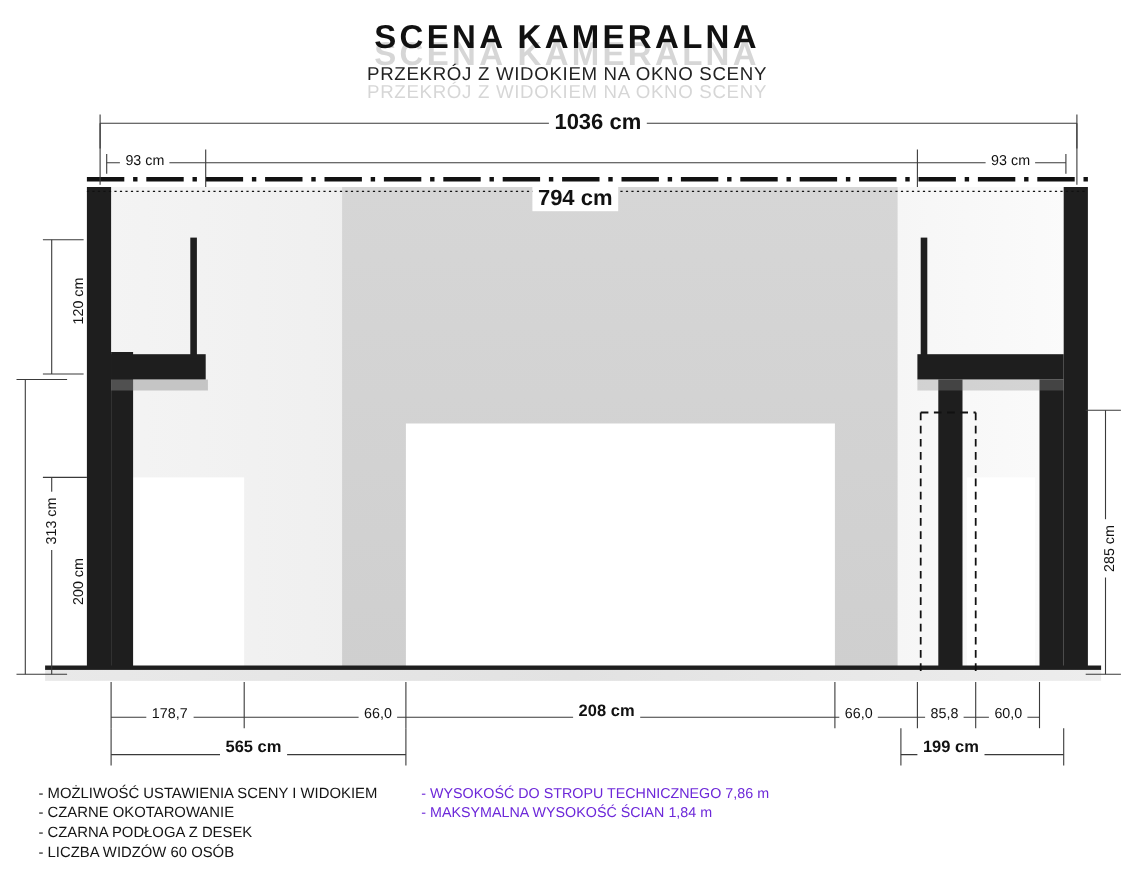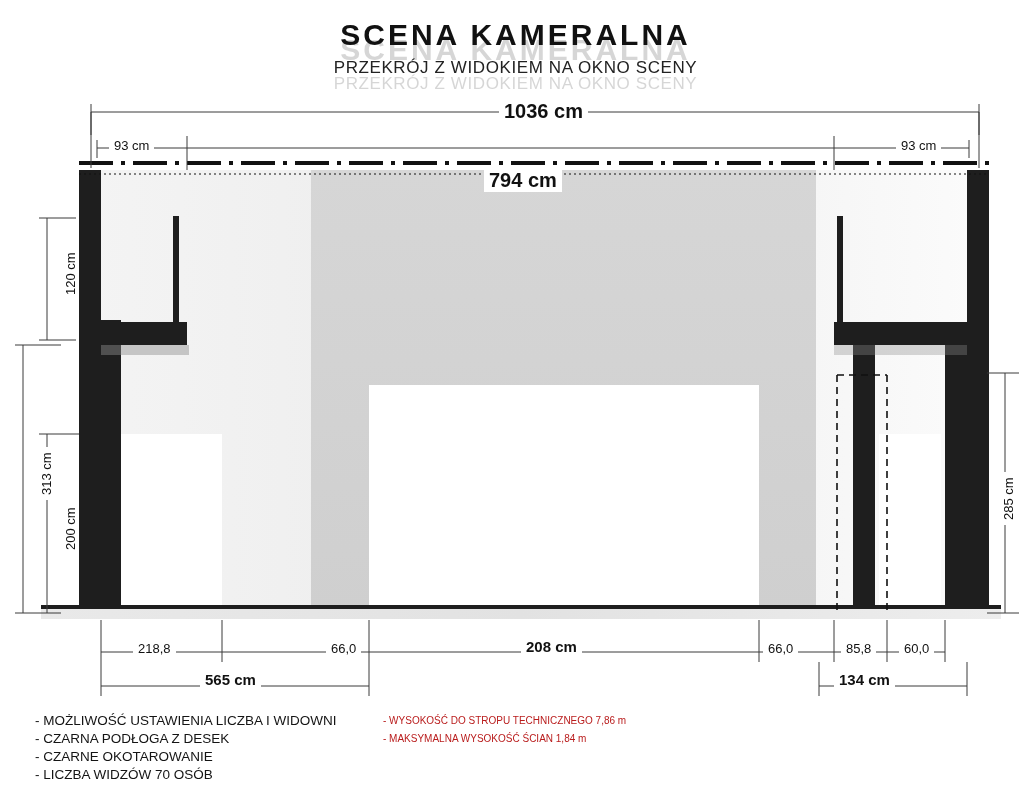--- a/index.html
+++ b/index.html
@@ -83,23 +83,23 @@
     left: 34px;
     top: 712px;
     font-size: 13.5px;
     line-height: 18px;
     color: #141414;
   }
   .notes-col2 {
     position: absolute;
     left: 382px;
     top: 712px;
-    font-size: 10px;
+    font-size: 13px;
     line-height: 18px;
-    color: #b91c1c;
+    color: #6d28d9;
   }
   .note-line { white-space: nowrap; }
 </style>
 </head>
 <body>
 
 <div id="stage">
 
   <div class="abs title-ghost-main">SCENA KAMERALNA</div>
   <div class="abs title-ghost-sub">PRZEKRÓJ Z WIDOKIEM NA OKNO SCENY</div>
@@ -224,34 +224,34 @@
   <div class="abs dim-label big" style="left:498px; top:100px;">1036 cm</div>
   <div class="abs dim-label big" style="left:483px; top:136px;margin-top:33px;">794 cm</div>
   <div class="abs dim-label" style="left:108px; top:138px;">93 cm</div>
   <div class="abs dim-label" style="left:895px; top:138px;">93 cm</div>
 
   <div class="abs dim-label vert" style="left:62px; top:300px;">120 cm</div>
   <div class="abs dim-label vert" style="left:38px; top:500px;">313 cm</div>
   <div class="abs dim-label vert" style="left:62px; top:555px;">200 cm</div>
   <div class="abs dim-label vert" style="left:1000px; top:525px;">285 cm</div>
 
-  <div class="abs dim-label" style="left:132px; top:641px;">218,8</div>
+  <div class="abs dim-label" style="left:132px; top:641px;">178,7</div>
   <div class="abs dim-label" style="left:325px; top:641px;">66,0</div>
   <div class="abs dim-label bold" style="left:520px; top:638px;">208 cm</div>
   <div class="abs dim-label" style="left:762px; top:641px;">66,0</div>
   <div class="abs dim-label" style="left:840px; top:641px;">85,8</div>
   <div class="abs dim-label" style="left:898px; top:641px;">60,0</div>
 
   <div class="abs dim-label bold" style="left:199px; top:671px;">565 cm</div>
-  <div class="abs dim-label bold" style="left:833px; top:671px;">134 cm</div>
+  <div class="abs dim-label bold" style="left:833px; top:671px;">199 cm</div>
 
   <div class="notes">
-    <div class="note-line">- MOŻLIWOŚĆ  USTAWIENIA LICZBA I WIDOWNI</div>
+    <div class="note-line">- MOŻLIWOŚĆ  USTAWIENIA SCENY I WIDOKIEM</div>
+    <div class="note-line">- CZARNE OKOTAROWANIE</div>
     <div class="note-line">- CZARNA PODŁOGA  Z DESEK</div>
-    <div class="note-line">- CZARNE OKOTAROWANIE</div>
-    <div class="note-line">- LICZBA WIDZÓW  70 OSÓB</div>
+    <div class="note-line">- LICZBA WIDZÓW  60 OSÓB</div>
   </div>
   <div class="notes-col2">
     <div class="note-line">- WYSOKOŚĆ DO STROPU TECHNICZNEGO  7,86 m</div>
     <div class="note-line">- MAKSYMALNA WYSOKOŚĆ ŚCIAN 1,84 m</div>
   </div>
 
 </div>
 
 </body></html>

